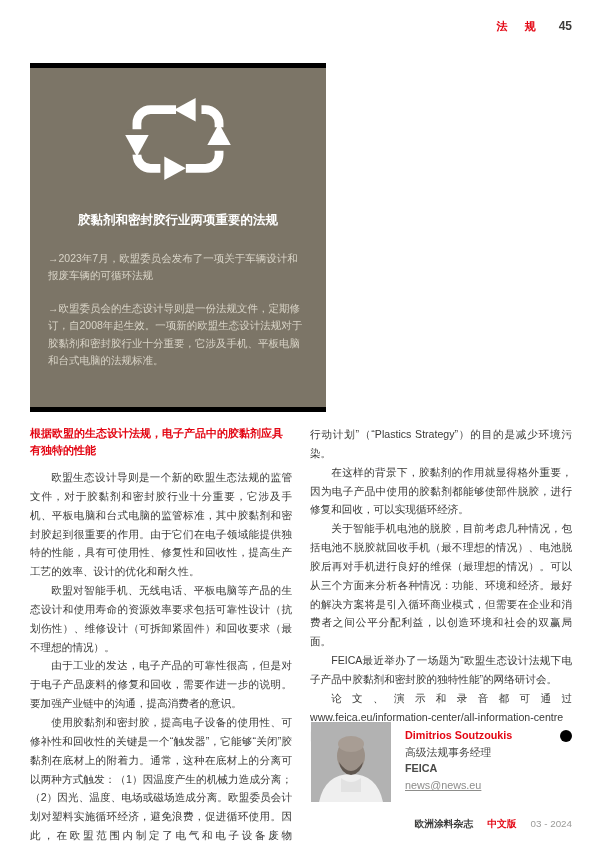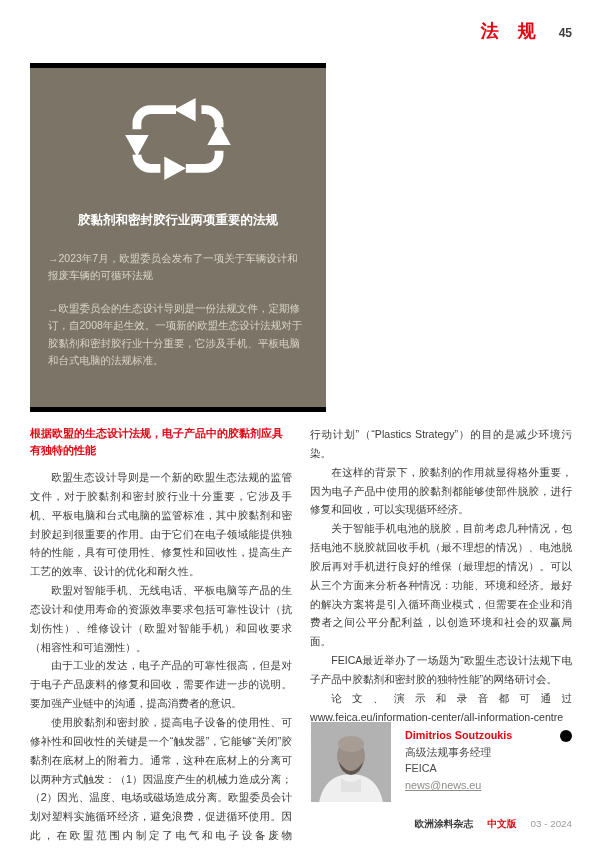--- a/index.html
+++ b/index.html
@@ -14,21 +14,21 @@
     margin:0 auto;
     background:#ffffff;
     overflow:hidden;
   }
   
   .header{
     position:absolute;top:19px;right:28px;
     display:flex;align-items:baseline;gap:16px;
   }
   .section-label{
-    color:#e30613;font-weight:bold;font-size:18px;letter-spacing:7px;
+    color:#e30613;font-weight:bold;font-size:11px;letter-spacing:7px;
   }
   .page-number{color:#3c3c3b;font-size:12px;font-weight:bold;}
 
   
   .info-box{
     position:absolute;left:30px;top:63px;width:296px;height:349px;
     background:#7c7567;
     border-top:5px solid #000;border-bottom:5px solid #000;
     box-sizing:border-box;
     padding:22px 18px 0 18px;
@@ -76,21 +76,21 @@
   .author{
     position:absolute;left:311px;top:722px;width:262px;
     display:flex;align-items:flex-start;
   }
   .author-photo{
     width:80px;height:80px;flex:0 0 80px;overflow:hidden;background:#c9c9c9;
   }
   .author-info{margin-left:14px;padding-top:5px;font-size:10.8px;line-height:1.55;}
   .author-name{color:#e30613;font-weight:bold;}
   .author-title{color:#4a4a48;}
-  .author-org{color:#4a4a48;}
+  .author-org{color:#4a4a48;font-weight:bold;}
   .author-email{color:#8d8d8b;text-decoration:underline;cursor:pointer;}
   
   .footer{
     position:absolute;right:28px;top:818px;
     font-size:9.8px;color:#9a9a98;
     display:flex;gap:14px;align-items:baseline;
   }
   .footer .journal{color:#3c3c3b;font-weight:bold;}
   .footer .edition{color:#e30613;font-weight:bold;}
 </style>
@@ -122,21 +122,21 @@
     </div>
     <div class="info-box-title">胶黏剂和密封胶行业两项重要的法规</div>
     <p class="info-box-bullet">→2023年7月，欧盟委员会发布了一项关于车辆设计和报废车辆的可循环法规</p>
     <p class="info-box-bullet">→欧盟委员会的生态设计导则是一份法规文件，定期修订，自2008年起生效。一项新的欧盟生态设计法规对于胶黏剂和密封胶行业十分重要，它涉及手机、平板电脑和台式电脑的法规标准。</p>
   </div>
 
 
   <div class="col col-left">
     <h2 class="article-heading">根据欧盟的生态设计法规，电子产品中的胶黏剂应具有独特的性能</h2>
     <p class="indent">欧盟生态设计导则是一个新的欧盟生态法规的监管文件，对于胶黏剂和密封胶行业十分重要，它涉及手机、平板电脑和台式电脑的监管标准，其中胶黏剂和密封胶起到很重要的作用。由于它们在电子领域能提供独特的性能，具有可使用性、修复性和回收性，提高生产工艺的效率、设计的优化和耐久性。</p>
-    <p class="indent">欧盟对智能手机、无线电话、平板电脑等产品的生态设计和使用寿命的资源效率要求包括可靠性设计（抗划伤性）、维修设计（欧盟对智能手机）和回收要求（相容性和可追溯性）。</p>
+    <p class="indent">欧盟对智能手机、无线电话、平板电脑等产品的生态设计和使用寿命的资源效率要求包括可靠性设计（抗划伤性）、维修设计（可拆卸紧固件）和回收要求（最不理想的情况）。</p>
     <p class="indent">由于工业的发达，电子产品的可靠性很高，但是对于电子产品废料的修复和回收，需要作进一步的说明。要加强产业链中的沟通，提高消费者的意识。</p>
     <p class="indent">使用胶黏剂和密封胶，提高电子设备的使用性、可修补性和回收性的关键是一个“触发器”，它能够“关闭”胶黏剂在底材上的附着力。通常，这种在底材上的分离可以两种方式触发：（1）因温度产生的机械力造成分离；（2）因光、温度、电场或磁场造成分离。欧盟委员会计划对塑料实施循环经济，避免浪费，促进循环使用。因此，在欧盟范围内制定了电气和电子设备废物（WEEE）指令，其目的是对电气废料进行回收。另外，“塑料</p>
   </div>
 
   <div class="col col-right">
     <p>行动计划”（“Plastics Strategy”）的目的是减少环境污染。</p>
     <p class="indent">在这样的背景下，胶黏剂的作用就显得格外重要，因为电子产品中使用的胶黏剂都能够使部件脱胶，进行修复和回收，可以实现循环经济。</p>
     <p class="indent">关于智能手机电池的脱胶，目前考虑几种情况，包括电池不脱胶就回收手机（最不理想的情况）、电池脱胶后再对手机进行良好的维保（最理想的情况）。可以从三个方面来分析各种情况：功能、环境和经济。最好的解决方案将是引入循环商业模式，但需要在企业和消费者之间公平分配利益，以创造环境和社会的双赢局面。</p>
     <p class="indent">FEICA最近举办了一场题为“欧盟生态设计法规下电子产品中胶黏剂和密封胶的独特性能”的网络研讨会。</p>
     <p class="indent last-par">

